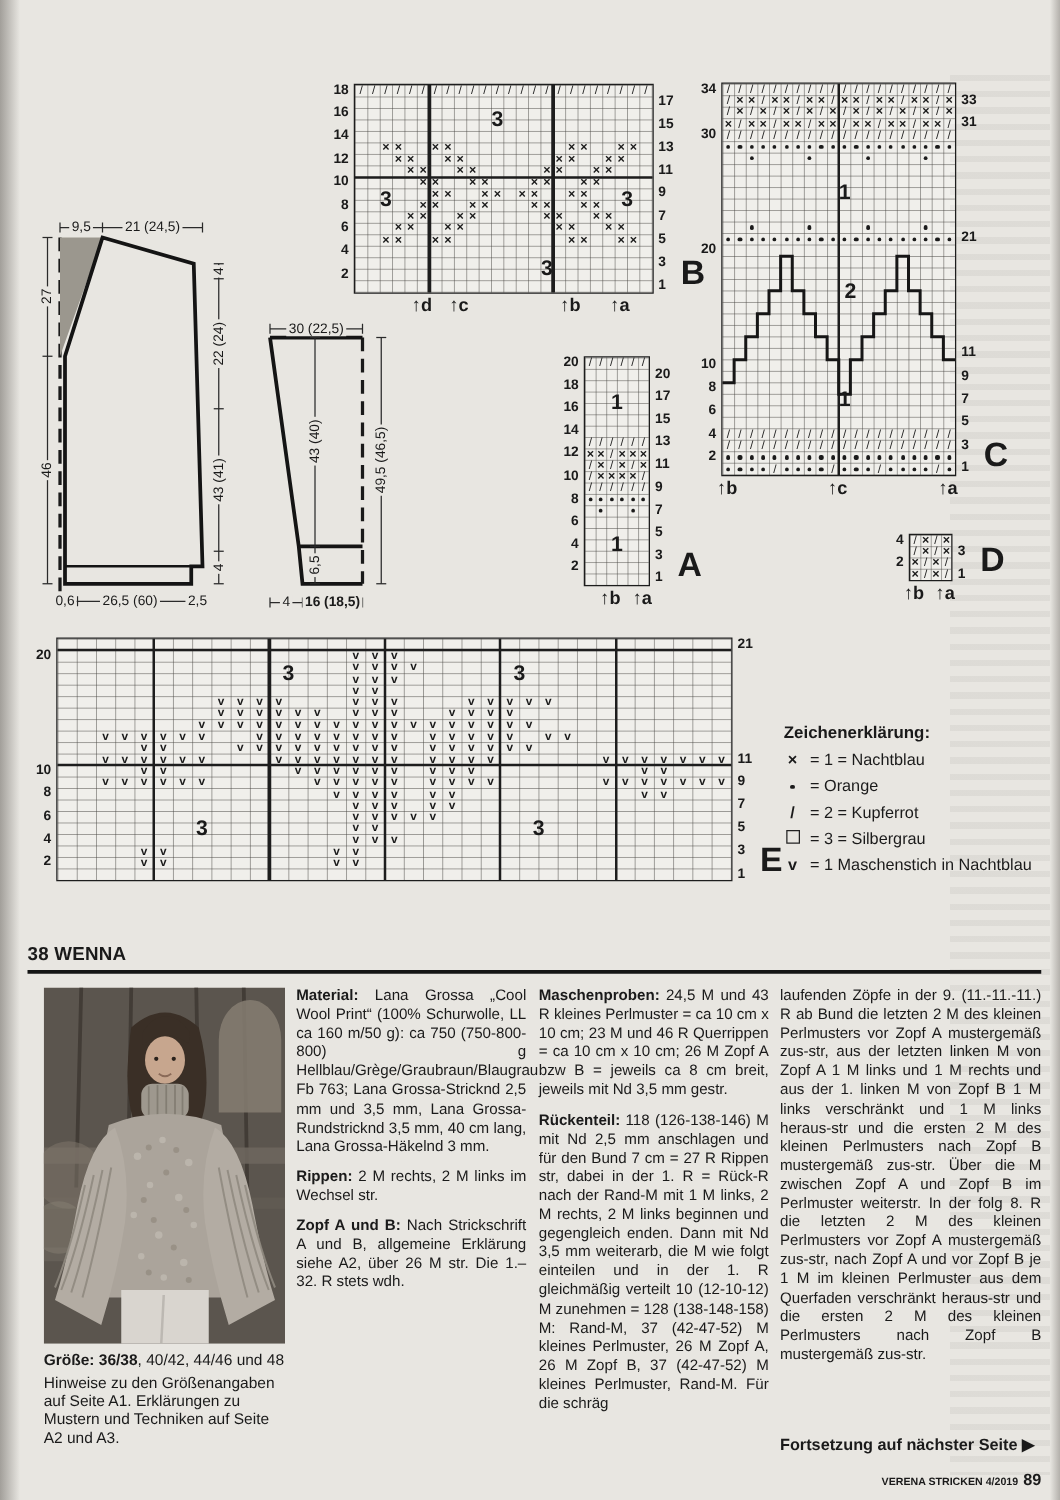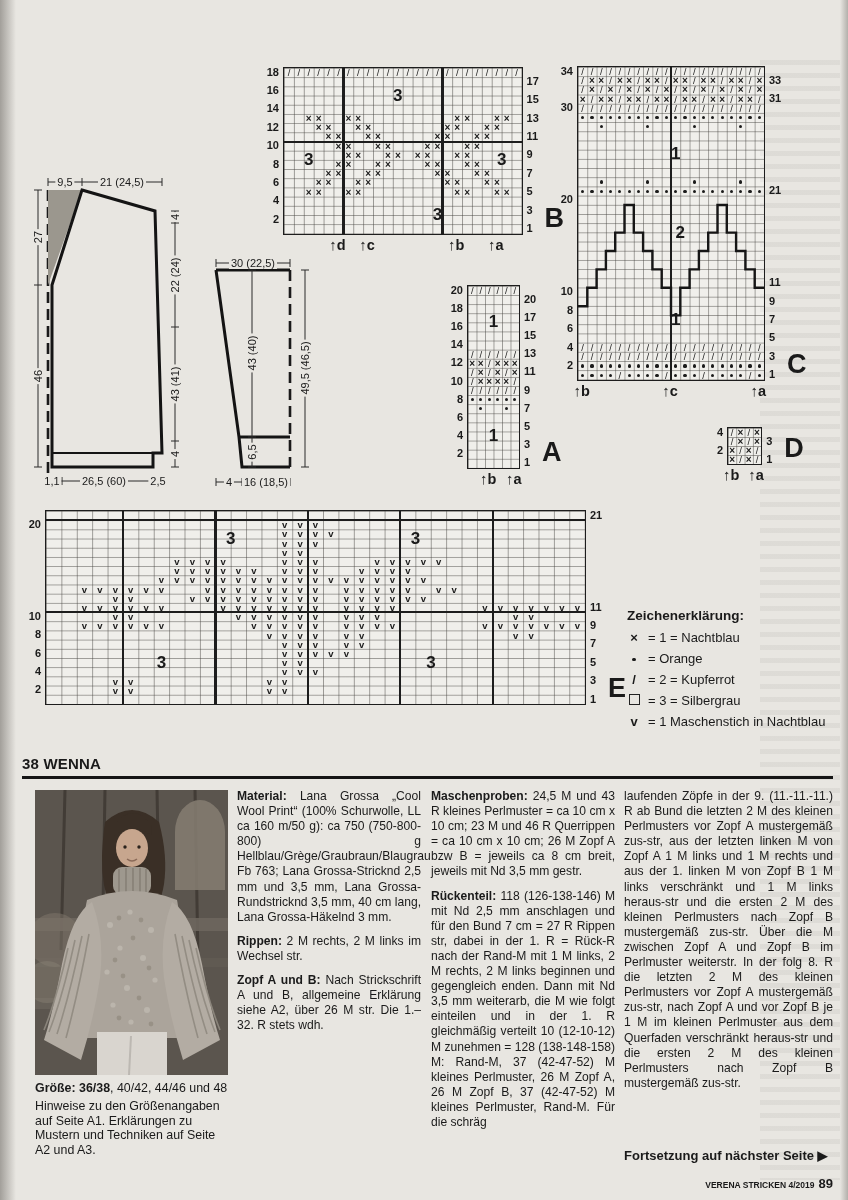--- a/index.html
+++ b/index.html
@@ -43,21 +43,21 @@
   
   .schem{position:absolute;}
   .schem svg{overflow:visible;display:block;}
   .m{position:absolute;font-size:11px;background:#e8e6e1;padding:0 2px;white-space:nowrap;
      transform:translate(-50%,-50%);}
   .mrot{transform:translate(-50%,-50%) rotate(-90deg);}
   #schemBody{left:38px;top:165px;width:175px;height:345px;}
   #schemSleeve{left:213px;top:255px;width:120px;height:240px;}
   
   .legend{position:absolute;left:627px;top:578px;width:208px;}
-  .legend-title{font-weight:800;font-size:13.5px;margin-bottom:7px;margin-top:30px;}
+  .legend-title{font-weight:800;font-size:13.5px;margin-bottom:7px;}
   .lline{font-size:13px;margin:5px 0;display:flex;gap:7px;line-height:16px;}
   .lsym{width:14px;flex:0 0 14px;text-align:center;font-weight:700;position:relative;}
   .lsym .sq{display:inline-block;width:9px;height:9px;border:1.6px solid #222;background:transparent;}
   .lsym .ldot{display:inline-block;width:3.5px;height:3.5px;border-radius:50%;background:#1b1b1b;vertical-align:middle;}
   
   .photo{position:absolute;left:35px;top:790px;}
   .groesse{position:absolute;left:35px;top:1081px;width:198px;font-size:12.4px;line-height:14.8px;}
   .groesse p{margin:0 0 3px 0;}
   .groesse b{font-weight:800;}
   .col{position:absolute;top:789px;font-size:12.1px;line-height:15.1px;text-align:justify;}
@@ -106,21 +106,21 @@
       </g>
     </svg>
     <span class="m" style="left:27px;top:17px;">9,5</span>
     <span class="m" style="left:84px;top:17px;">21 (24,5)</span>
     <span class="m mrot" style="left:137px;top:52px;">4</span>
     <span class="m mrot" style="left:137px;top:110px;">22 (24)</span>
     <span class="m mrot" style="left:137px;top:219px;">43 (41)</span>
     <span class="m mrot" style="left:137px;top:289px;">4</span>
     <span class="m mrot" style="left:0px;top:72px;">27</span>
     <span class="m mrot" style="left:0px;top:211px;">46</span>
-    <span class="m" style="left:14px;top:316px;">1,1</span>
+    <span class="m" style="left:14px;top:316px;">0,6</span>
     <span class="m" style="left:66px;top:316px;">26,5 (60)</span>
     <span class="m" style="left:120px;top:316px;">2,5</span>
   </div>
 
   <div class="schem" id="schemSleeve">
     <svg width="120" height="240">
       <line x1="77" y1="15" x2="77" y2="212" stroke="#1a1a1a" stroke-width="2.6" stroke-dasharray="11 6"></line>
       <path d="M3,15 L77,15 M3,15 L26,182 L29,212 L77,212 M26,182 L77,182" fill="none" stroke="#141414" stroke-width="3"></path>
       <g stroke="#2a2a2a" stroke-width="1">
         <line x1="3" y1="8" x2="77" y2="8"></line>
@@ -137,21 +137,21 @@
           <line x1="3" y1="223" x2="3" y2="231"></line>
           <line x1="29" y1="223" x2="29" y2="231"></line>
           <line x1="77" y1="223" x2="77" y2="231"></line>
       </g>
     </svg>
     <span class="m" style="left:40px;top:8px;">30 (22,5)</span>
     <span class="m mrot" style="left:39px;top:98px;">43 (40)</span>
     <span class="m mrot" style="left:39px;top:197px;">6,5</span>
     <span class="m mrot" style="left:92px;top:113px;">49,5 (46,5)</span>
     <span class="m" style="left:16px;top:227px;">4</span>
-    <span class="m" style="left:53px;top:227px;">16 (18,5)</span>
+    <span class="m" style="left:53px;top:227px;font-weight:bold;">16 (18,5)</span>
   </div>
 
   <div class="chart" id="chB">
       <div class="grid" style="width: 237.6px; height: 165.6px; background-size: 9.9px 9.2px;">
         <i class="sym ssl" style="left: 0px; top: 0px; width: 9.9px; height: 9.2px; line-height: 9.2px;">/</i>
         <i class="sym ssl" style="left: 9.9px; top: 0px; width: 9.9px; height: 9.2px; line-height: 9.2px;">/</i>
         <i class="sym ssl" style="left: 19.8px; top: 0px; width: 9.9px; height: 9.2px; line-height: 9.2px;">/</i>
         <i class="sym ssl" style="left: 29.7px; top: 0px; width: 9.9px; height: 9.2px; line-height: 9.2px;">/</i>
         <i class="sym ssl" style="left: 39.6px; top: 0px; width: 9.9px; height: 9.2px; line-height: 9.2px;">/</i>
         <i class="sym ssl" style="left: 49.5px; top: 0px; width: 9.9px; height: 9.2px; line-height: 9.2px;">/</i>

